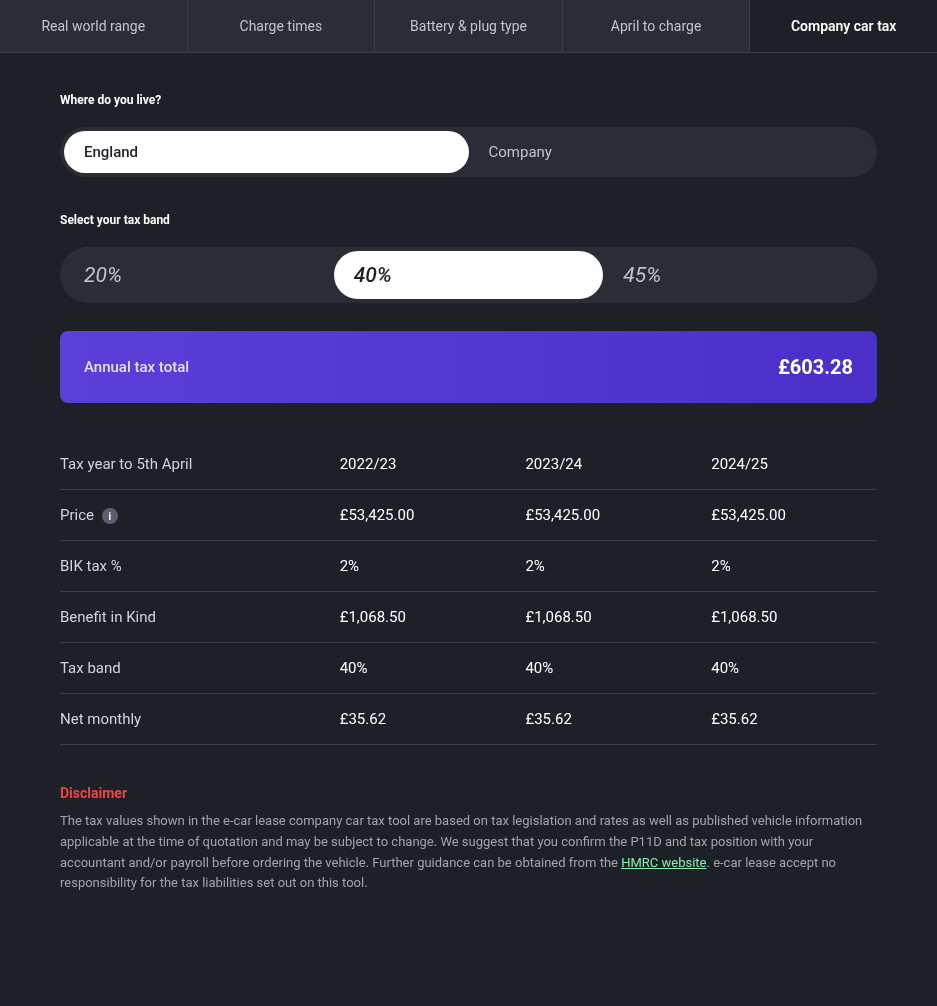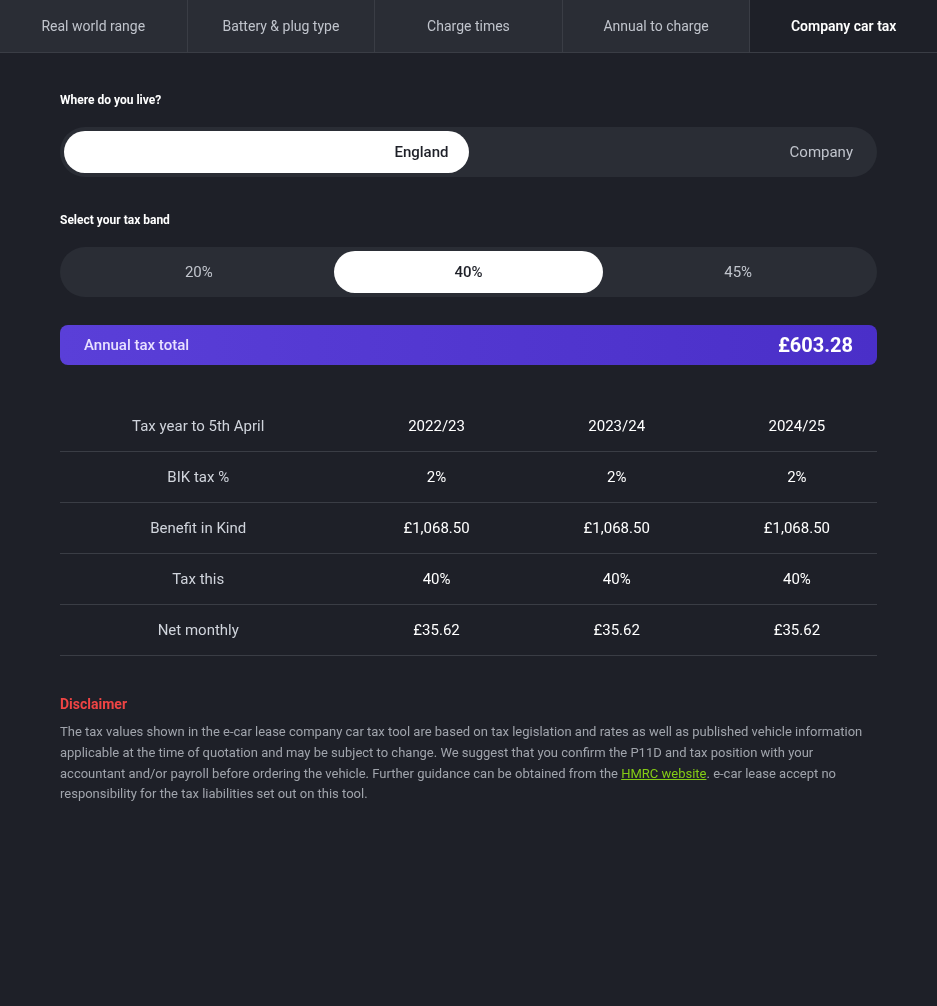--- a/index.html
+++ b/index.html
@@ -53,21 +53,21 @@
       display: flex;
       background: #2a2d35;
       border-radius: 30px;
       padding: 4px;
       margin-bottom: 36px;
       overflow: hidden;
     }
     .toggle-option {
       flex: 1;
       padding: 12px 20px;
-      text-align: right;
+      text-align: left;
       font-size: 15px;
       color: #c0c4cc;
       cursor: pointer;
       border-radius: 26px;
       transition: background 0.2s;
     }
     .toggle-option.active {
       background: #ffffff;
       color: #1e2028;
       font-weight: 500;
@@ -78,41 +78,41 @@
       display: flex;
       background: #2a2d35;
       border-radius: 30px;
       padding: 4px;
       margin-bottom: 28px;
       overflow: hidden;
     }
     .tax-option {
       flex: 1;
       padding: 12px 20px;
-      text-align: center;
-      font-size: 15px;
+      font-size: 21px;
       color: #c0c4cc;
       cursor: pointer;
       border-radius: 26px;
       transition: background 0.2s;
+      font-style: italic;
     }
     .tax-option.active {
       background: #ffffff;
       color: #1e2028;
       font-weight: 500;
     }
 
     
     .annual-tax-banner {
       display: flex;
       justify-content: space-between;
       align-items: center;
       background: linear-gradient(90deg, #5a3fd8 0%, #4a2fc8 100%);
       border-radius: 8px;
-      padding: 8px 24px;
+      padding: 24px 24px;
       margin-bottom: 36px;
     }
     .annual-tax-label {
       font-size: 15px;
       color: #e8e0ff;
       font-weight: 500;
     }
     .annual-tax-value {
       font-size: 20px;
       font-weight: 700;
@@ -120,21 +120,20 @@
     }
 
     
     .tax-table {
       width: 100%;
       border-collapse: collapse;
       margin-bottom: 40px;
     }
     .tax-table tr {
       border-bottom: 1px solid #3a3d45;
-      text-align: center;
     }
     .tax-table tr:last-child {
       border-bottom: 1px solid #3a3d45;
     }
     .tax-table td {
       padding: 16px 0;
       font-size: 15px;
       color: #ffffff;
     }
     .tax-table td:not(:first-child) {
@@ -170,32 +169,32 @@
       font-weight: 700;
       color: #ef4444;
       margin-bottom: 10px;
     }
     .disclaimer-text {
       font-size: 13px;
       color: #a0a4ac;
       line-height: 1.6;
     }
     .disclaimer-text a {
-      color: #84cc16;
+      color: #86efac;
       text-decoration: underline;
     }
   </style>
 </head>
 <body>
 
 <div class="tabs">
   <div class="tab">Real world range</div>
+  <div class="tab">Charge times</div>
   <div class="tab">Battery &amp; plug type</div>
-  <div class="tab">Charge times</div>
-  <div class="tab">Annual to charge</div>
+  <div class="tab">April to charge</div>
   <div class="tab">Company car tax</div>
 </div>
 
 <div class="main">
 
   <div class="section-heading">Where do you live?</div>
 
   <div class="toggle-selector">
     <div class="toggle-option active">England</div>
     <div class="toggle-option">Company</div>
@@ -216,33 +215,42 @@
 
   <table class="tax-table">
     <tbody>
       <tr>
         <td class="row-label">Tax year to 5th April</td>
         <td>2022/23</td>
         <td>2023/24</td>
         <td>2024/25</td>
       </tr>
       <tr>
+        <td class="row-label">
+          <span>Price</span>
+          <span class="info-icon">i</span>
+        </td>
+        <td>£53,425.00</td>
+        <td>£53,425.00</td>
+        <td>£53,425.00</td>
+      </tr>
+      <tr>
         <td class="row-label">BIK tax %</td>
         <td>2%</td>
         <td>2%</td>
         <td>2%</td>
       </tr>
       <tr>
         <td class="row-label">Benefit in Kind</td>
         <td>£1,068.50</td>
         <td>£1,068.50</td>
         <td>£1,068.50</td>
       </tr>
       <tr>
-        <td class="row-label">Tax this</td>
+        <td class="row-label">Tax band</td>
         <td>40%</td>
         <td>40%</td>
         <td>40%</td>
       </tr>
       <tr>
         <td class="row-label">Net monthly</td>
         <td>£35.62</td>
         <td>£35.62</td>
         <td>£35.62</td>
       </tr>

